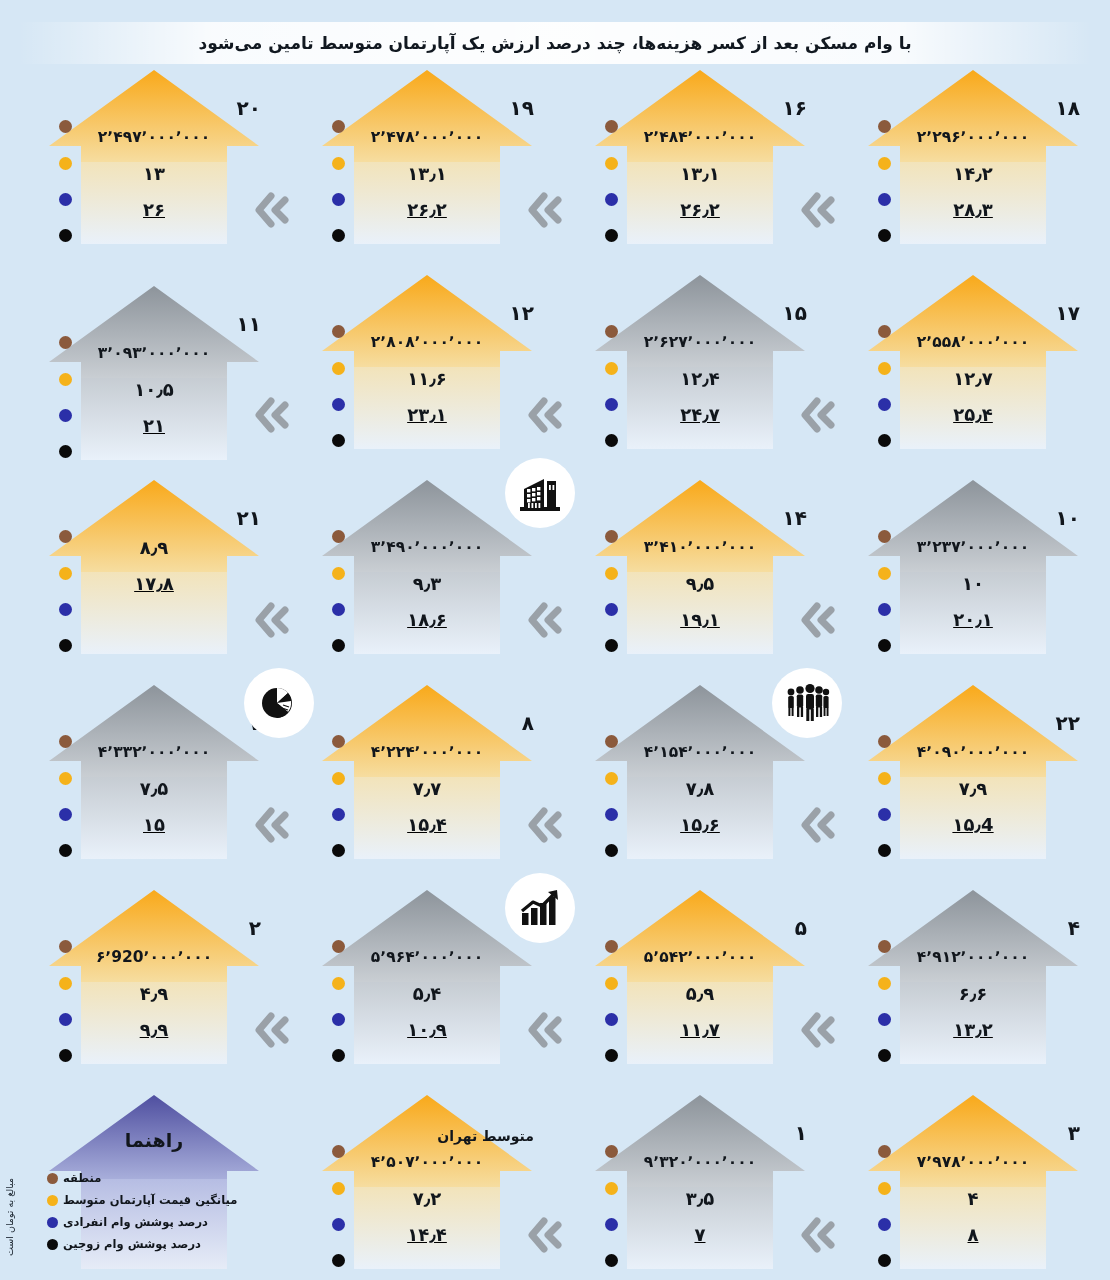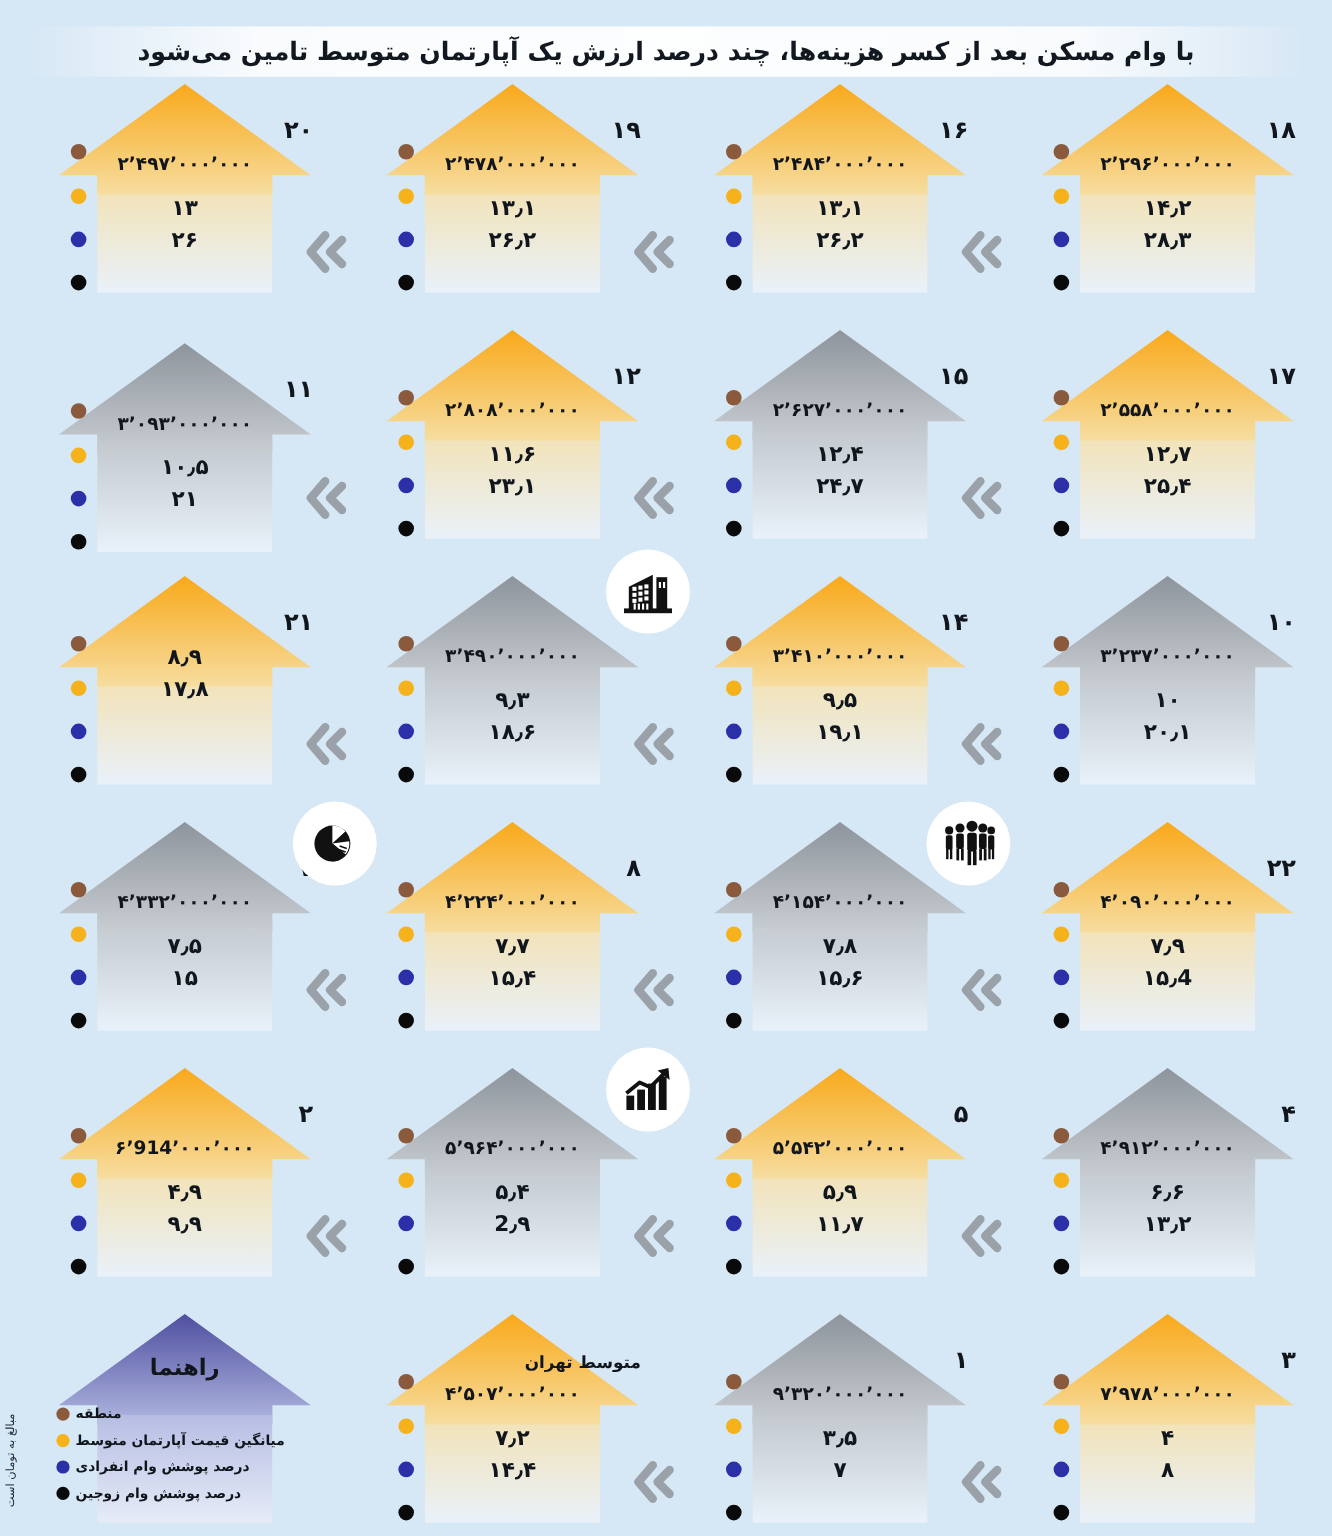--- a/index.html
+++ b/index.html
@@ -34,21 +34,21 @@
         rgba(255,255,255,0) 0%,
         rgba(255,255,255,0.85) 18%,
         rgba(255,255,255,0.95) 50%,
         rgba(255,255,255,0.85) 82%,
         rgba(255,255,255,0) 100%);
     display: flex;
     align-items: center;
     justify-content: center;
   }
   .title-text {
-    font-size: 21px;
+    font-size: 17px;
     font-weight: bold;
     color: #111820;
     letter-spacing: -0.2px;
     white-space: nowrap;
     direction: rtl;
   }
 
   
   .side-note {
     position: absolute;
@@ -95,21 +95,21 @@
     top: 0;
     width: 214px;
     height: 176px;
     display: flex;
     flex-direction: column;
     z-index: 4;
   }
   .row-region  { height: 50px; display:flex; align-items:flex-end; justify-content:flex-start; padding-bottom: 2px;}
   .row-price   { height: 36px; display:flex; align-items:center;  justify-content:center; }
   .row-single  { height: 36px; display:flex; align-items:center;  justify-content:center; }
-  .row-couple  { height: 36px; display:flex;  justify-content:center; }
+  .row-couple  { height: 36px; display:flex; align-items:center;  justify-content:center;text-decoration:underline; }
 
   .val {
     font-size: 18px;
     font-weight: bold;
     color: #11161c;
     direction: rtl;
     white-space: nowrap;
     line-height: 1;
   }
   .val.price { font-size: 15.5px; letter-spacing: 0.5px; }
@@ -1048,21 +1048,21 @@
           <span class="dot d1"></span>
           <span class="dot d2"></span>
           <span class="dot d3"></span>
           <span class="dot d4"></span>
         </div>
         <div class="house-content">
           <div class="row-region">
             <div class="val region">۲</div>
           </div>
           <div class="row-price">
-            <div class="val price">۶٬914٬۰۰۰٬۰۰۰</div>
+            <div class="val price">۶٬920٬۰۰۰٬۰۰۰</div>
           </div>
           <div class="row-single">
             <div class="val ">۴٫۹</div>
           </div>
           <div class="row-couple">
             <div class="val ">۹٫۹</div>
           </div>
         </div>
       </div>
       <div class="house" style="left: 320px; top: 888px;">
@@ -1098,21 +1098,21 @@
           <div class="row-region">
             <div class="val region">۶</div>
           </div>
           <div class="row-price">
             <div class="val price">۵٬۹۶۴٬۰۰۰٬۰۰۰</div>
           </div>
           <div class="row-single">
             <div class="val ">۵٫۴</div>
           </div>
           <div class="row-couple">
-            <div class="val ">2٫۹</div>
+            <div class="val ">۱۰٫۹</div>
           </div>
         </div>
       </div>
       <div class="house" style="left: 593px; top: 888px;">
         <div class="body-box">
           <svg viewBox="0 0 146 90" preserveAspectRatio="none" style="display:block;width:146px;height:90px;" aria-hidden="true">
             <defs>
               <linearGradient id="gradB18" x1="0" y1="0" x2="0" y2="1">
                 <stop offset="0%" stop-color="#f3e2b4"></stop>
                 <stop offset="100%" stop-color="#e9f1fa"></stop>

